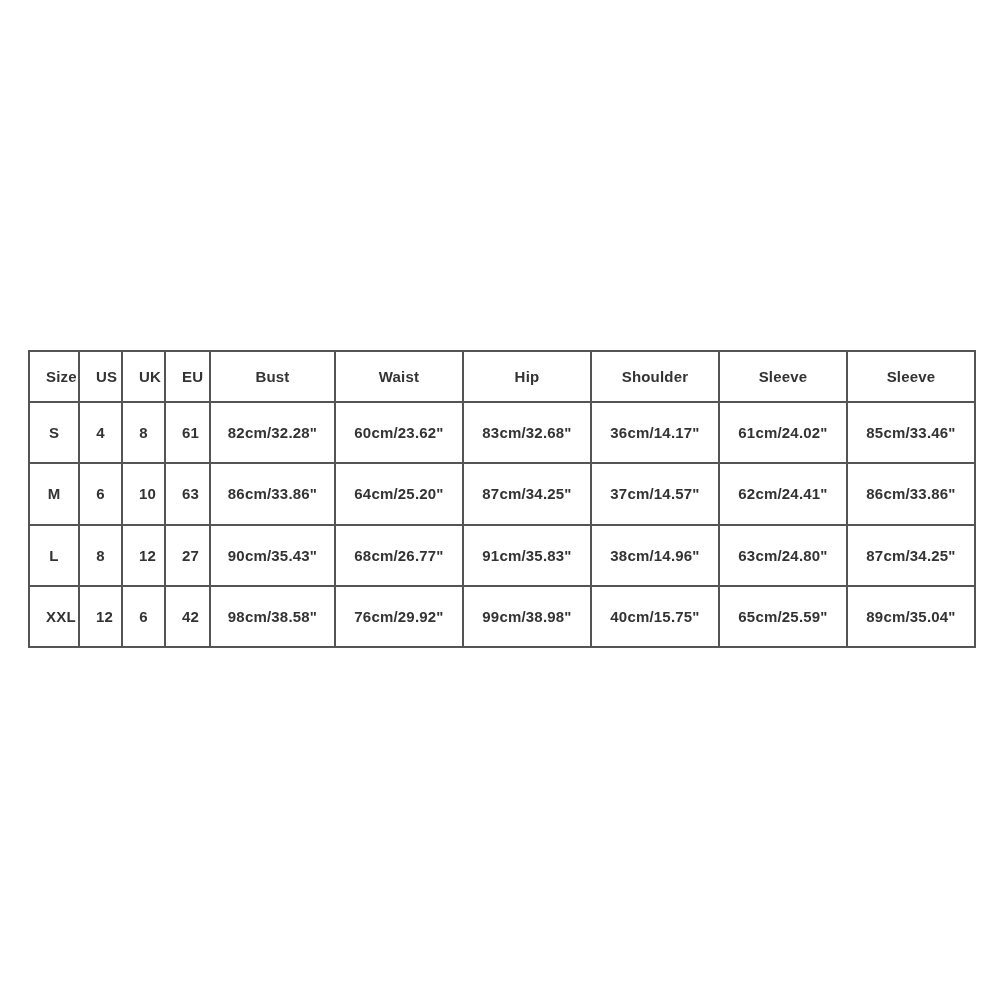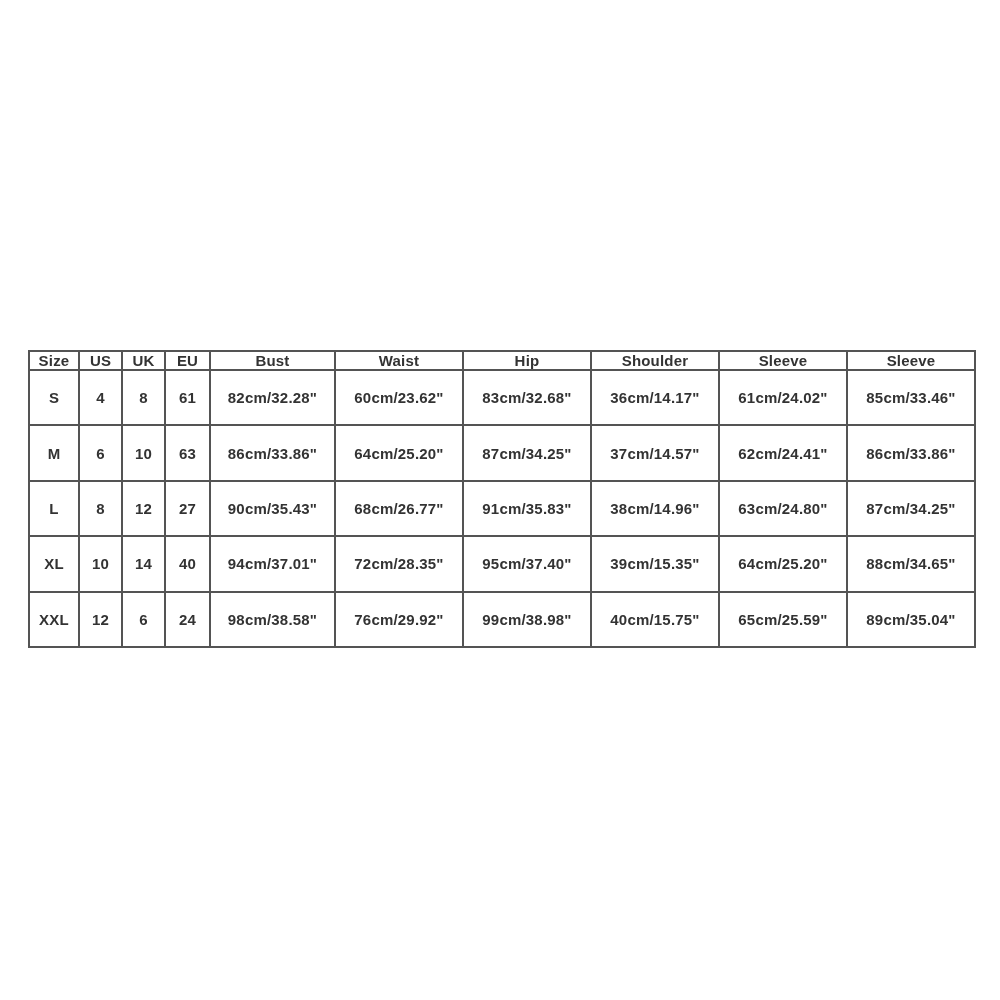--- a/index.html
+++ b/index.html
@@ -26,21 +26,21 @@
     table-layout: fixed;
   }
   table.size-chart th,
   table.size-chart td {
     border: 2px solid #545454;
     text-align: center;
     vertical-align: middle;
     font-size: 15px;
     font-weight: bold;
     color: #333333;
-    padding: 0;
+    padding: 16px;
     letter-spacing: 0.2px;
     white-space: nowrap;
     overflow: hidden;
   }
   col.c-size   { width: 50px;  }
   col.c-us     { width: 43px;  }
   col.c-uk     { width: 43px;  }
   col.c-eu     { width: 45px;  }
   col.c-bust   { width: 125px; }
   col.c-waist  { width: 128px; }
@@ -111,36 +111,24 @@
           <td>12</td>
           <td>27</td>
           <td>90cm/35.43"</td>
           <td>68cm/26.77"</td>
           <td>91cm/35.83"</td>
           <td>38cm/14.96"</td>
           <td>63cm/24.80"</td>
           <td>87cm/34.25"</td>
         </tr>
         <tr>
-          <td>XL</td>
-          <td>10</td>
-          <td>14</td>
-          <td>40</td>
-          <td>94cm/37.01"</td>
-          <td>72cm/28.35"</td>
-          <td>95cm/37.40"</td>
-          <td>39cm/15.35"</td>
-          <td>64cm/25.20"</td>
-          <td>88cm/34.65"</td>
-        </tr>
-        <tr>
           <td>XXL</td>
           <td>12</td>
           <td>6</td>
-          <td>24</td>
+          <td>42</td>
           <td>98cm/38.58"</td>
           <td>76cm/29.92"</td>
           <td>99cm/38.98"</td>
           <td>40cm/15.75"</td>
           <td>65cm/25.59"</td>
           <td>89cm/35.04"</td>
         </tr>
       </tbody>
   </table>
 </div>

